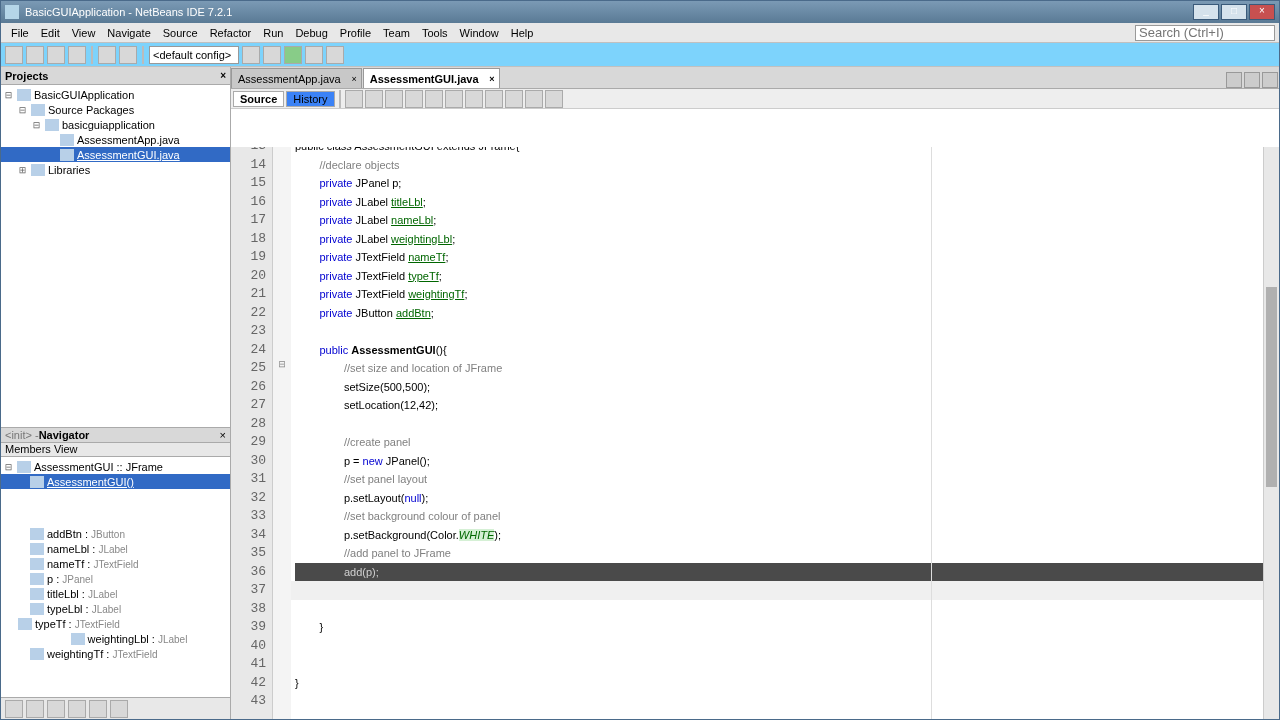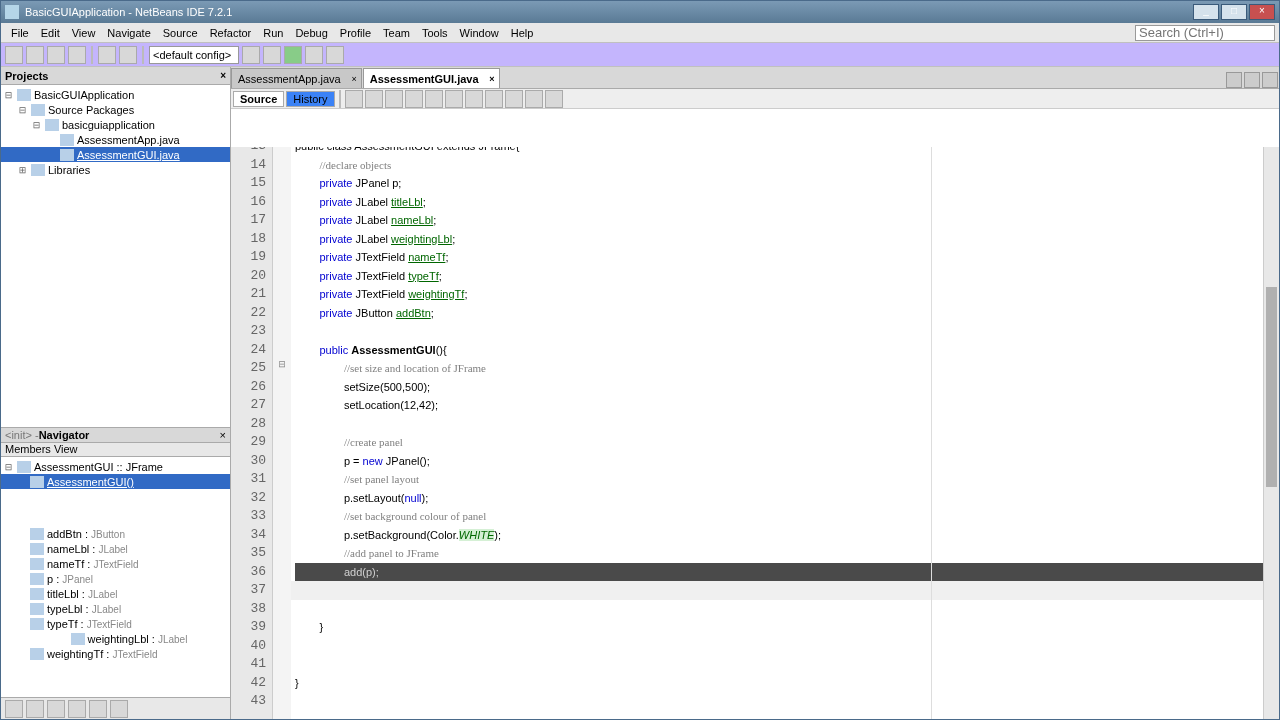--- a/index.html
+++ b/index.html
@@ -6,21 +6,21 @@
 body { background:#fff; width:1280px; height:720px; overflow:hidden; }
 .window { width:1280px; height:720px; border:1px solid #4a6a8a; display:flex; flex-direction:column; }
 .titlebar { height:22px; background:linear-gradient(#7b9ab5,#5a7a95); display:flex; align-items:center; color:#fff; font-size:12px; padding:0 4px; }
 .titlebar .icon { width:14px; height:14px; background:#b5d5e8; margin-right:6px; }
 .titlebar .spacer { flex:1; }
 .winbtn { width:26px; height:16px; background:#d5e2ec; margin-left:2px; border:1px solid #3a5a7a; text-align:center; line-height:12px; font-size:10px; cursor:pointer; }
 .winbtn.close { background:#c75050; color:#fff; }
 .menubar { height:20px; background:#e8e8e8; display:flex; align-items:center; padding:0 4px; border-bottom:1px solid #c0c0c0; }
 .menubar span { padding:0 6px; cursor:pointer; }
 .menubar .search { margin-left:auto; width:140px; height:16px; border:1px solid #999; background:#fff; font-size:13px; color:#999; padding:0 3px; }
-.toolbar { height:24px; background:#c4b5fd; display:flex; align-items:center; padding:0 4px; gap:3px; border-bottom:1px solid #c0c0c0; }
+.toolbar { height:24px; background:#7dd3fc; display:flex; align-items:center; padding:0 4px; gap:3px; border-bottom:1px solid #c0c0c0; }
 .tbtn { width:18px; height:18px; background:#d8d8d8; border:1px solid #aaa; cursor:pointer; }
 .tsep { width:2px; height:18px; background:#bbb; margin:0 2px; }
 .combo { width:90px; height:18px; border:1px solid #999; background:#fff; font-size:10px; padding:0 3px; display:flex; align-items:center; }
 .main { flex:1; display:flex; overflow:hidden; }
 .left { width:230px; display:flex; flex-direction:column; border-right:1px solid #aaa; }
 .panel-title { height:18px; background:#d8d8d8; border-bottom:1px solid #aaa; display:flex; align-items:center; padding:0 4px; font-weight:bold; font-size:11px; }
 .panel-title .x { margin-left:auto; cursor:pointer; font-size:10px; }
 .tree { flex:1; background:#fff; overflow:auto; padding:2px 0; }
 .tnode { display:flex; align-items:center; height:15px; padding:0 2px; white-space:nowrap; }
 .tnode .hdl { width:11px; text-align:center; font-size:9px; color:#666; cursor:pointer; }
@@ -42,21 +42,21 @@
 .stab { height:16px; padding:0 6px; background:#3b82f6; border:1px solid #aaa; display:flex; align-items:center; font-size:10px; cursor:pointer; }
 .stab.active { background:#fff; font-weight:bold; }
 .code-wrap { flex:1; display:flex; overflow:hidden; position:relative;margin-top:38px; }
 .gutter { width:42px; background:#e8e8e8; border-right:1px solid #ccc; }
 .gline { height:18.5px; text-align:right; padding-right:6px; color:#666; font-family:'Courier New',monospace; font-size:13px; line-height:18.5px; }
 .fold { width:18px; background:#f4f4f4; }
 .fline { height:18.5px; text-align:center; font-size:9px; color:#888; }
 .code { flex:1; font-family:'Courier New',monospace; font-size:14px; line-height:18.5px; position:relative; }
 .cline { height:18.5px; white-space:pre; padding-left:4px; }
 .kw { color:#0000d0; }
-.cm { color:#808080;font-family:Liberation Serif, serif; }
+.cm { color:#808080; }
 .fld { color:#006600; text-decoration:underline; }
 .con { color:#006600; font-style:italic; }
 .highlight { background:#4a4a4a; color:#d0d0d0; }
 .cursor-line { background:#f0f0f0; }
 .margin-line { position:absolute; left:640px; top:0; bottom:0; width:1px; background:#ddd; }
 .vscroll { width:16px; background:#e8e8e8; border-left:1px solid #ccc; position:relative; }
 .vthumb { position:absolute; left:2px; right:2px; top:140px; height:200px; background:#b0b0b0; }
 .type { color:#888; font-size:10px; }
 </style>
 </head>
@@ -178,21 +178,21 @@
             <span class="lbl">p : <span class="type">JPanel</span></span>
           </div>
           <div class="tnode" style="padding-left: 26px;">
             <span class="ticon"></span>
             <span class="lbl">titleLbl : <span class="type">JLabel</span></span>
           </div>
           <div class="tnode" style="padding-left: 26px;">
             <span class="ticon"></span>
             <span class="lbl">typeLbl : <span class="type">JLabel</span></span>
           </div>
-          <div class="tnode" style="padding-left: 26px;">
+          <div class="tnode" style="padding-left: 14px;">
             <span class="ticon"></span>
             <span class="lbl">typeTf : <span class="type">JTextField</span></span>
           </div>
           <div class="tnode" style="padding-left: 26px; justify-content: center;">
             <span class="ticon"></span>
             <span class="lbl">weightingLbl : <span class="type">JLabel</span></span>
           </div>
           <div class="tnode" style="padding-left: 26px; text-align: center;">
             <span class="ticon"></span>
             <span class="lbl">weightingTf : <span class="type">JTextField</span></span>

